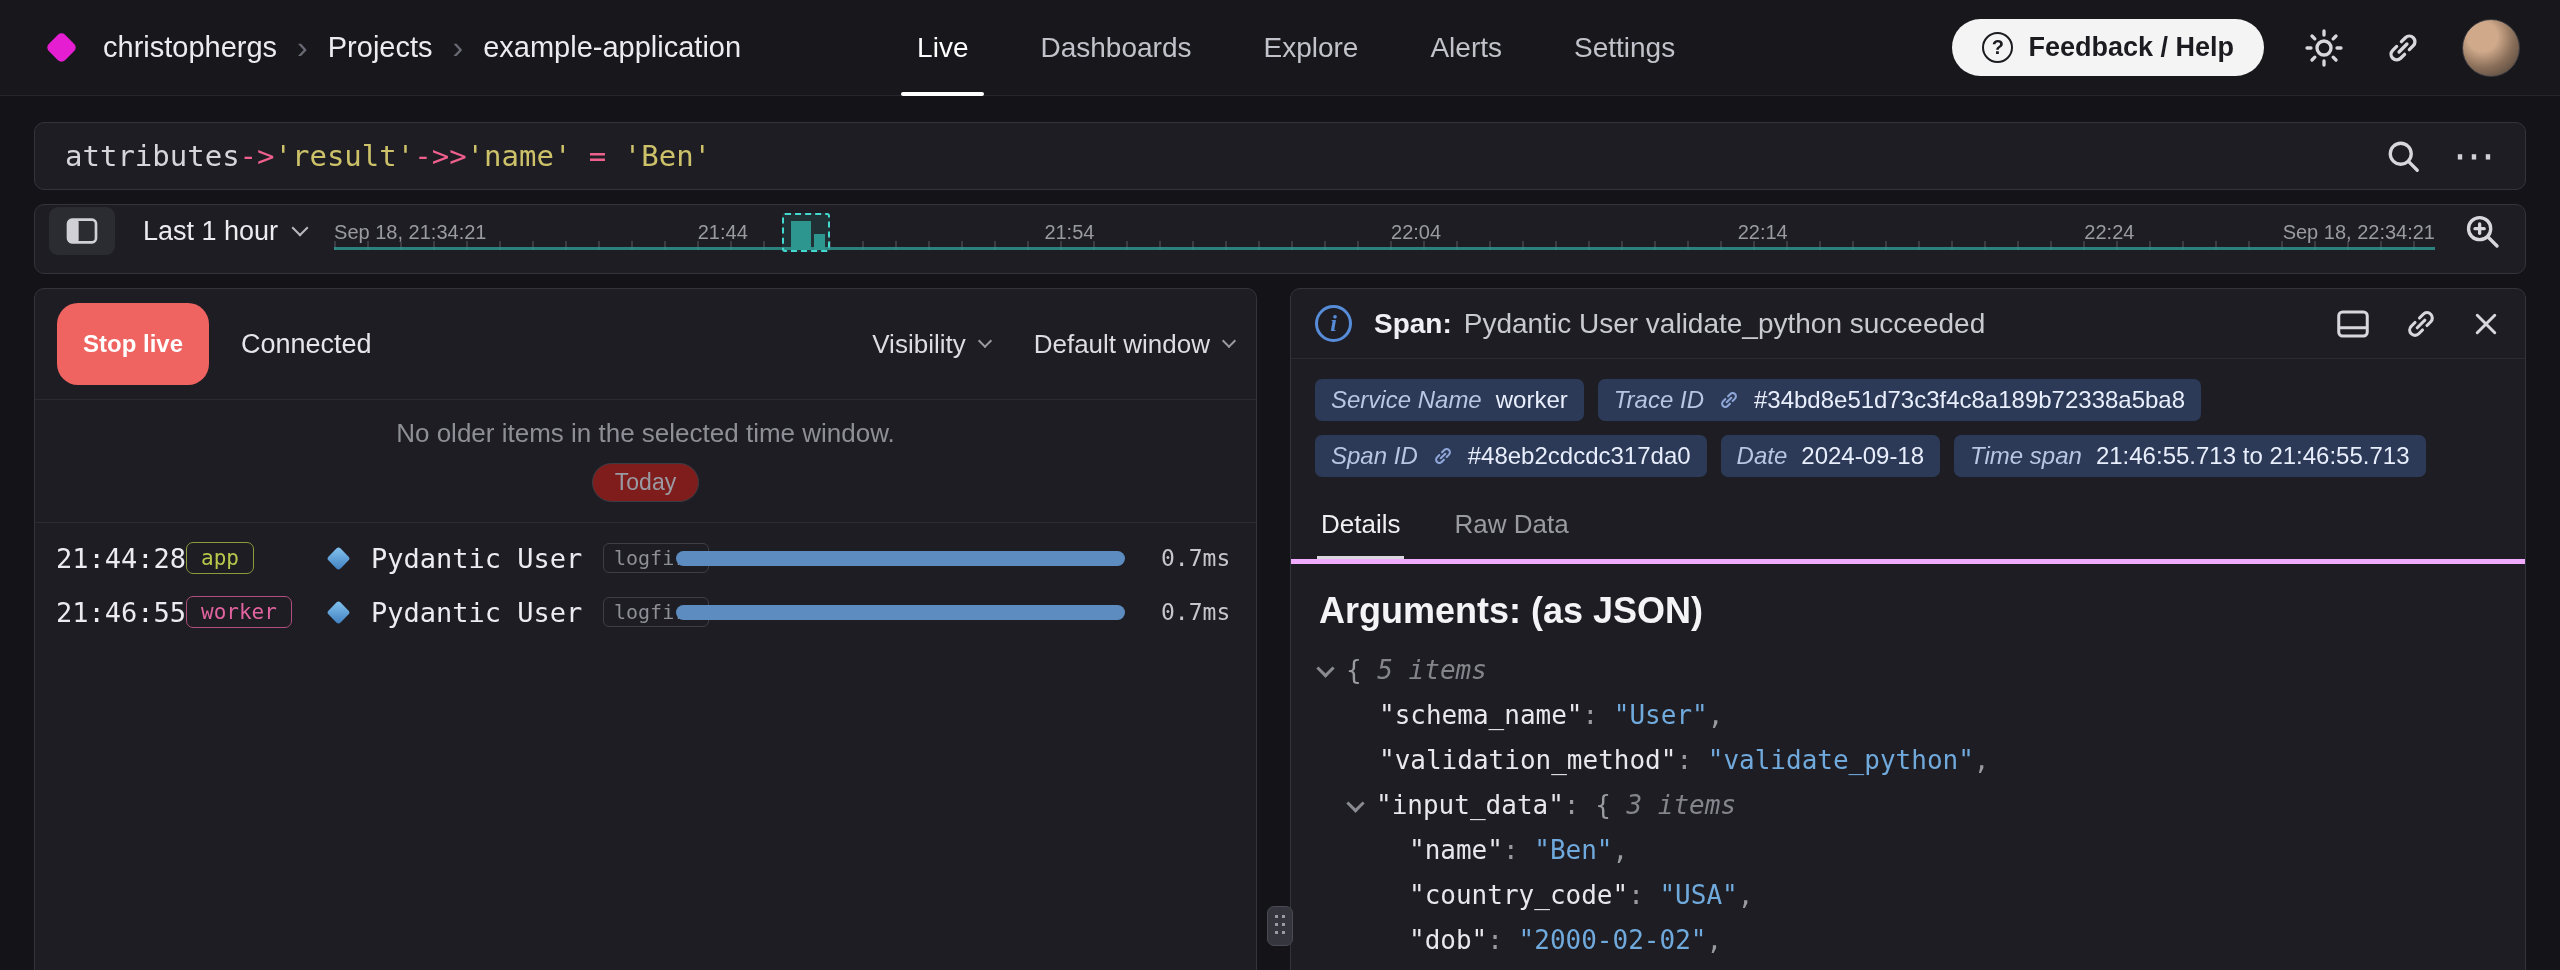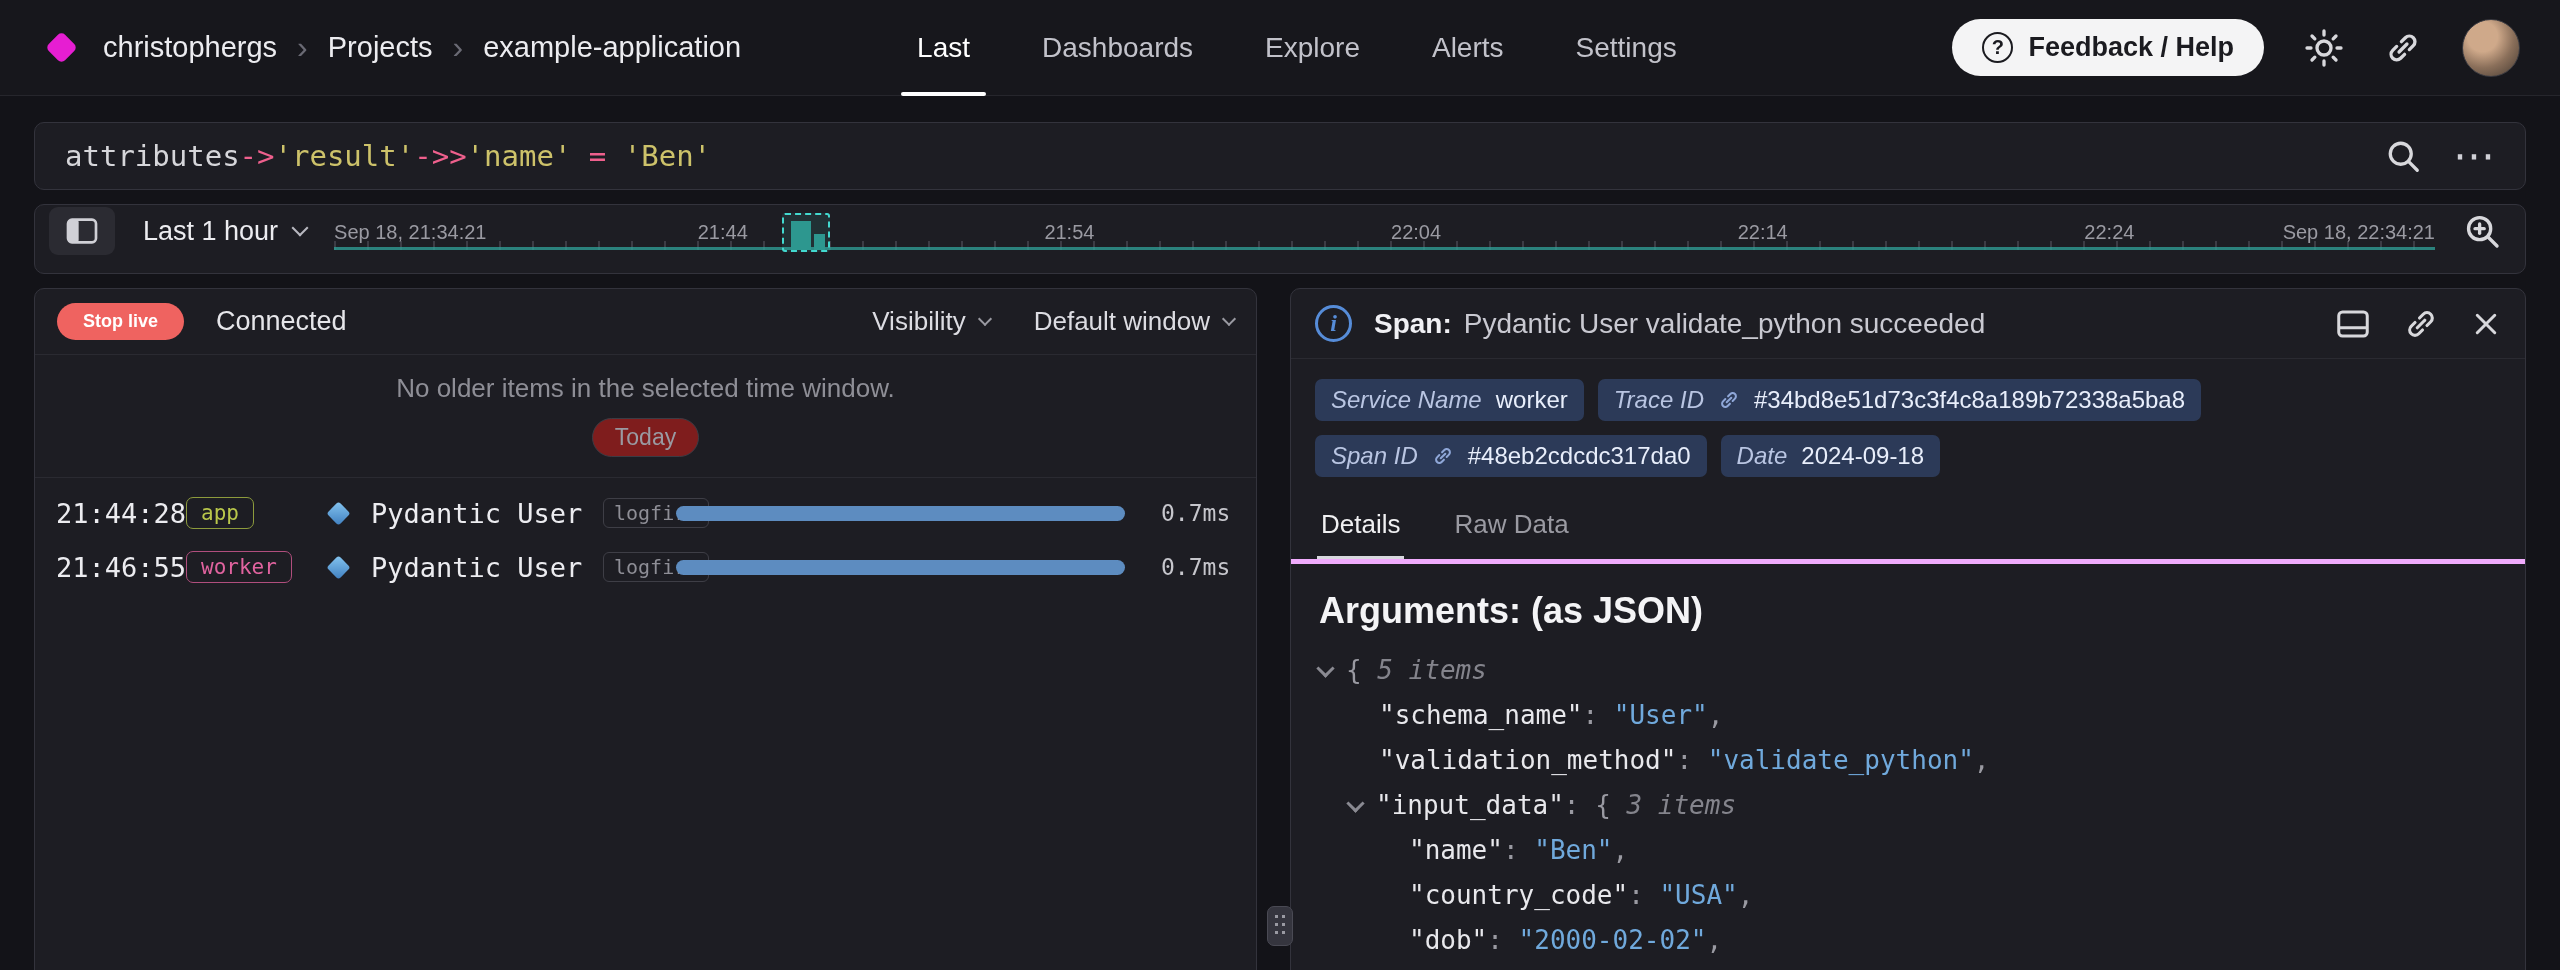--- a/index.html
+++ b/index.html
@@ -66,22 +66,22 @@
 
   
   .panels { position:relative; margin:14px 34px 0; display:flex; gap:33px; height:682px; }
   .panel { background:#1d1d23; border:1px solid #33333c; border-radius:10px;
            overflow:hidden; height:700px; }
   .panel.left { width:1223px; display:flex; flex-direction:column; flex:none; }
   .panel.right { flex:1; display:flex; flex-direction:column; }
 
   
   .live-header { display:flex; align-items:center; gap:32px; padding:14px 22px; }
-  .stop-btn { background:#ef6360; color:#fff; font-size:18px; font-weight:600; border:none;
-              border-radius:21px; padding:8px 26px; cursor:pointer; }
+  .stop-btn { background:#ef6360; color:#fff; font-size:24px; font-weight:600; border:none;
+              border-radius:21px; padding:27px 26px; cursor:pointer; }
   .connected { font-size:27px; color:#e6e6ea; }
   .live-controls { margin-left:auto; display:flex; gap:44px; align-items:center;
                    font-size:26px; color:#dcdce2; }
   .ctrl { display:flex; align-items:center; gap:14px; cursor:pointer; white-space:nowrap; }
   .ctrl .chev { width:10px; height:10px; border-color:#9a9aa2; }
 
   .empty-state { border-top:1px solid #2a2a31; border-bottom:1px solid #2a2a31;
                  padding:18px 0 20px; text-align:center; }
   .empty-msg { color:#8e8e96; font-size:26px; }
   .today-chip { display:inline-block; margin-top:14px; background:#7f1d1d; border:1px solid #3c3c44;
@@ -150,21 +150,21 @@
 <div class="navbar">
   <span class="logo-diamond"></span>
   <div class="breadcrumb">
       <span class="crumb">christophergs</span>
       <span class="crumb-sep">›</span>
       <span class="crumb">Projects</span>
       <span class="crumb-sep">›</span>
       <span class="crumb">example-application</span>
     </div>
   <div class="nav-items" id="nav-items">
-      <div class="nav-item active">Last</div>
+      <div class="nav-item active">Live</div>
       <div class="nav-item">Dashboards</div>
       <div class="nav-item">Explore</div>
       <div class="nav-item">Alerts</div>
       <div class="nav-item">Settings</div>
     </div>
   <div class="nav-right">
     <button class="feedback-btn">
       <span class="q-icon">?</span>
       <span>Feedback / Help</span>
     </button>
@@ -337,20 +337,24 @@
                 <path d="M13 16l-2.5 2.5a3.5 3.5 0 0 1-5-5L8 11"></path>
     <path d="M11 8l2.5-2.5a3.5 3.5 0 0 1 5 5L16 13"></path>
               </svg>
             </span>
             <span class="badge-value">#48eb2cdcdc317da0</span>
           </span>
           <span class="badge">
             <span class="badge-label">Date</span>
             <span class="badge-value">2024-09-18</span>
           </span>
+          <span class="badge">
+            <span class="badge-label">Time span</span>
+            <span class="badge-value">21:46:55.713 to 21:46:55.713</span>
+          </span>
         </div>
       </div>
     <div class="tabs" id="detail-tabs">
         <div class="tab active">Details</div>
         <div class="tab">Raw Data</div>
       </div>
     <div class="detail-body">
       <div class="args-heading">Arguments: (as JSON)</div>
       <div class="json-tree" id="json-tree">
           <div class="json-line" style="padding-left: 30px;"><span class="json-caret"></span><span class="tk-punct">{ </span><span class="tk-meta">5 items</span></div>

